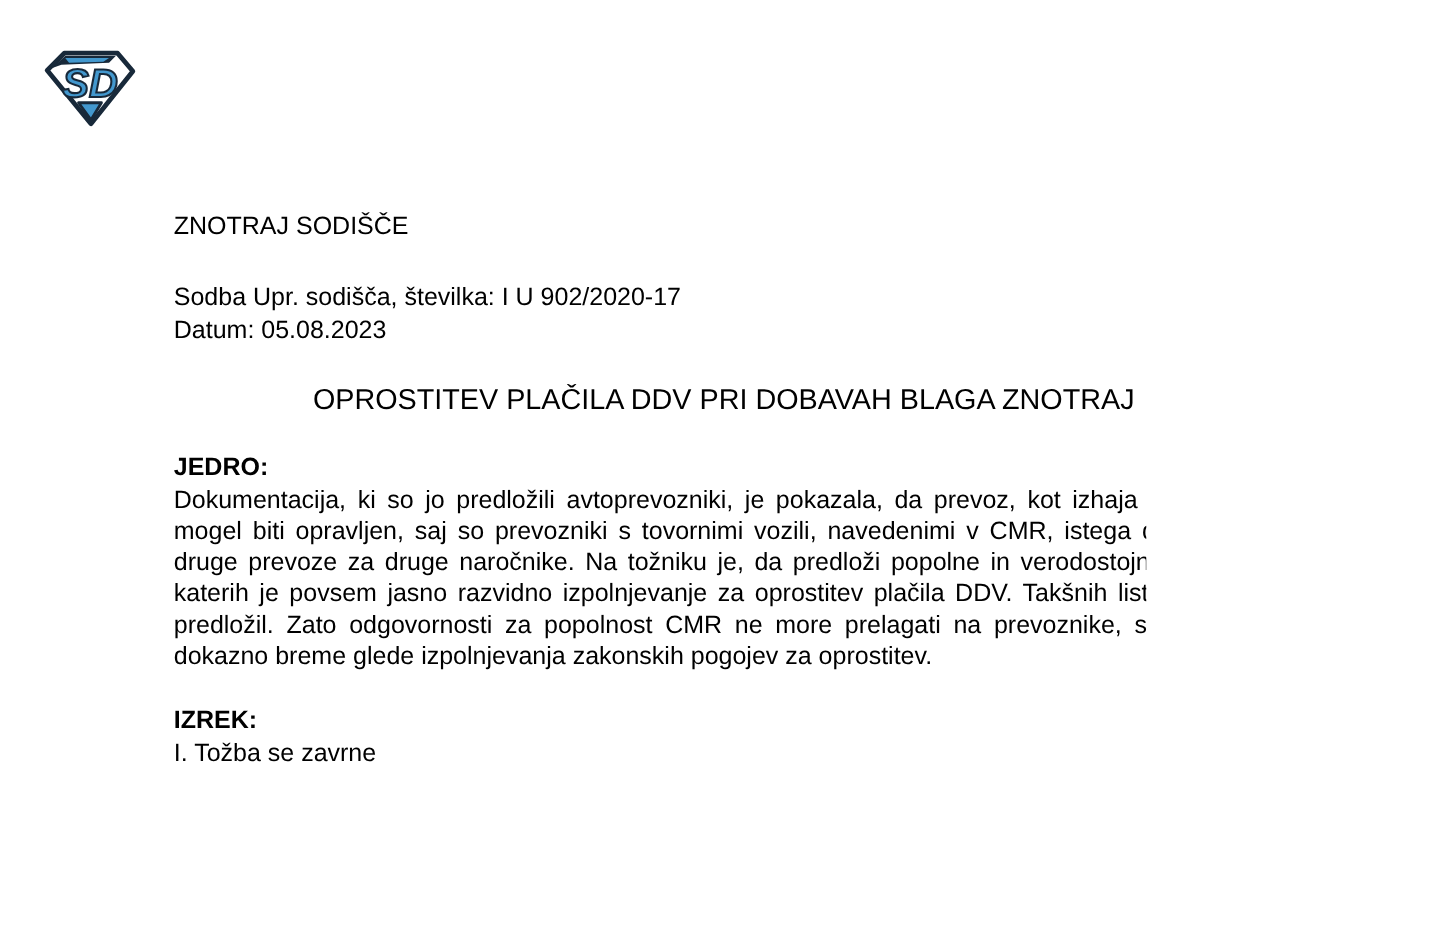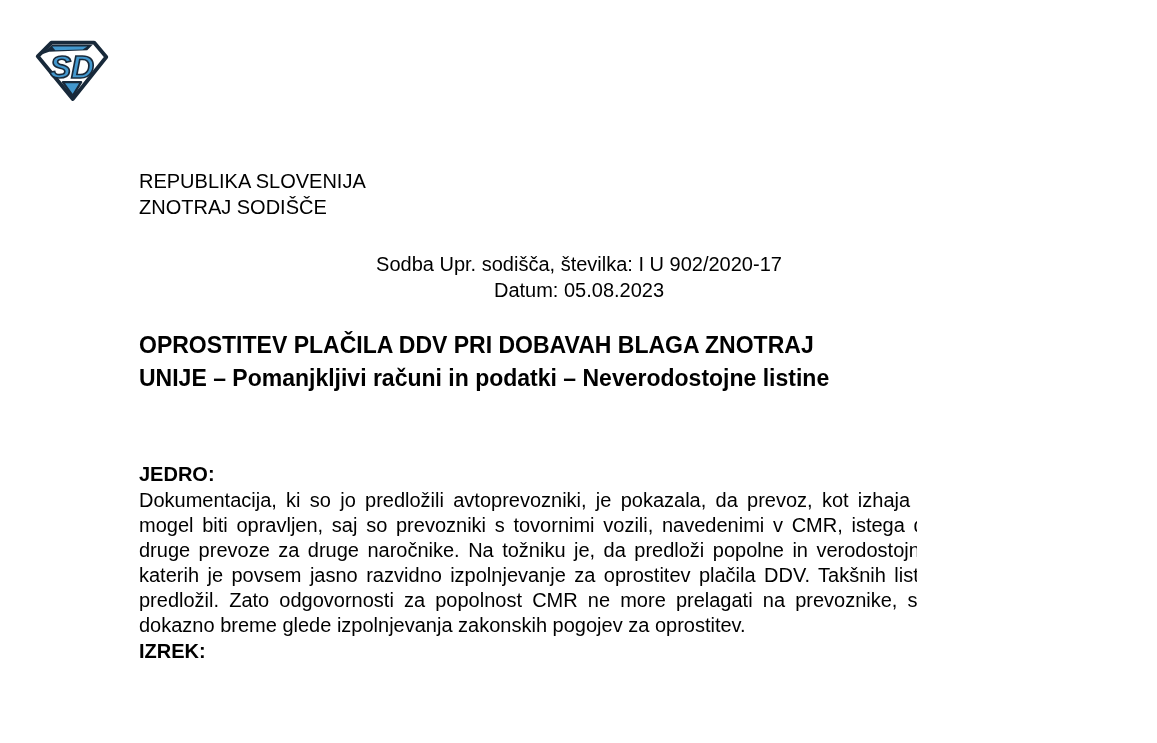--- a/index.html
+++ b/index.html
@@ -30,31 +30,30 @@
     line-height: 26px;
     white-space: nowrap;
   }
   .case-block {
     margin-top: 31px;
   }
   .case-block .line {
     font-size: 20px;
     line-height: 26px;
     white-space: nowrap;
-    text-align: center;
   }
   .title-block {
     margin-top: 26px;
-    text-align: left;
-    font-weight: bold;
+    text-align: center;
+    font-weight: normal;
     font-size: 23px;
     line-height: 33px;
   }
-  .jedro-section { margin-top: 66px; }
-  .izrek-section { }
+  .jedro-section { margin-top: 25px; }
+  .izrek-section { margin-top: 25px; }
   .section-label {
     font-weight: bold;
     font-size: 20px;
     line-height: 27px;
   }
   .body-par {
     font-size: 20px;
     line-height: 25px;
     text-align: justify;
     margin: 0;
@@ -79,37 +78,36 @@
 
       <path d="M38,58 L62,58 L51,76 Z" fill="#4398ce" stroke="#18293a" stroke-width="3" stroke-linejoin="round"></path>
 
       <text x="50" y="52" text-anchor="middle" font-family="Liberation Sans, sans-serif" font-size="42" font-weight="bold" font-style="italic" fill="#4398ce" stroke="#18293a" stroke-width="2.2">SD</text>
     </svg>
   </div>
 
   <div class="content">
 
     <div class="org-block">
-      <div class="line">REPUBLIKA SLOVENIJA</div>
       <div class="line">ZNOTRAJ SODIŠČE</div>
     </div>
 
     <div class="case-block">
       <div class="line">Sodba Upr. sodišča, številka: I U 902/2020-17</div>
       <div class="line">Datum: 05.08.2023</div>
     </div>
 
     <div class="title-block">
       <div>OPROSTITEV PLAČILA DDV PRI DOBAVAH BLAGA ZNOTRAJ</div>
-      <div>UNIJE – Pomanjkljivi računi in podatki – Neverodostojne listine</div>
     </div>
 
     <div class="jedro-section">
       <div class="section-label">JEDRO:</div>
       <p class="body-par">Dokumentacija, ki so jo predložili avtoprevozniki, je pokazala, da prevoz, kot izhaja iz CMR, ni mogel biti opravljen, saj so prevozniki s tovornimi vozili, navedenimi v CMR, istega dne opravili druge prevoze za druge naročnike. Na tožniku je, da predloži popolne in verodostojne listine, iz katerih je povsem jasno razvidno izpolnjevanje za oprostitev plačila DDV. Takšnih listin tožnik ni predložil. Zato odgovornosti za popolnost CMR ne more prelagati na prevoznike, saj na njem dokazno breme glede izpolnjevanja zakonskih pogojev za oprostitev.</p>
     </div>
 
     <div class="izrek-section">
       <div class="section-label">IZREK:</div>
+      <div class="plain-line">I. Tožba se zavrne</div>
     </div>
 
   </div>
 </div>
 
 </body></html>

